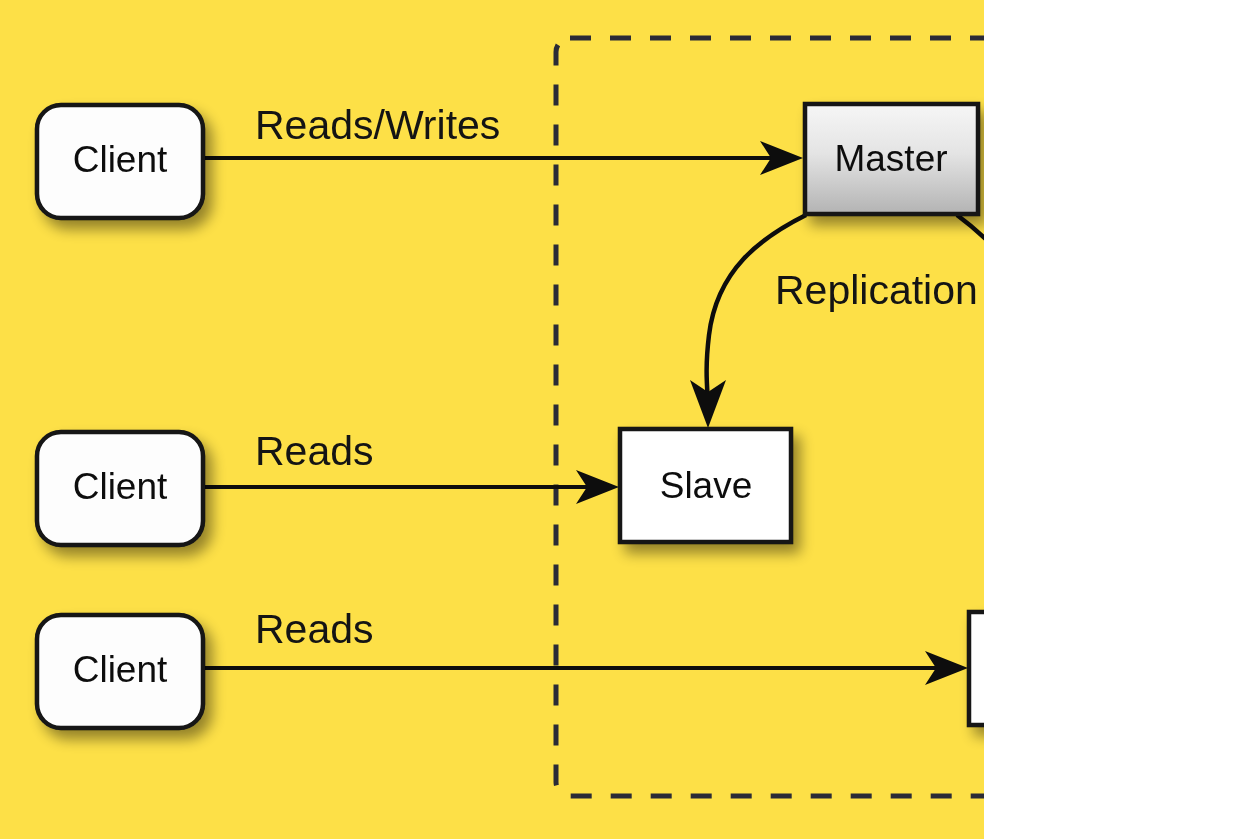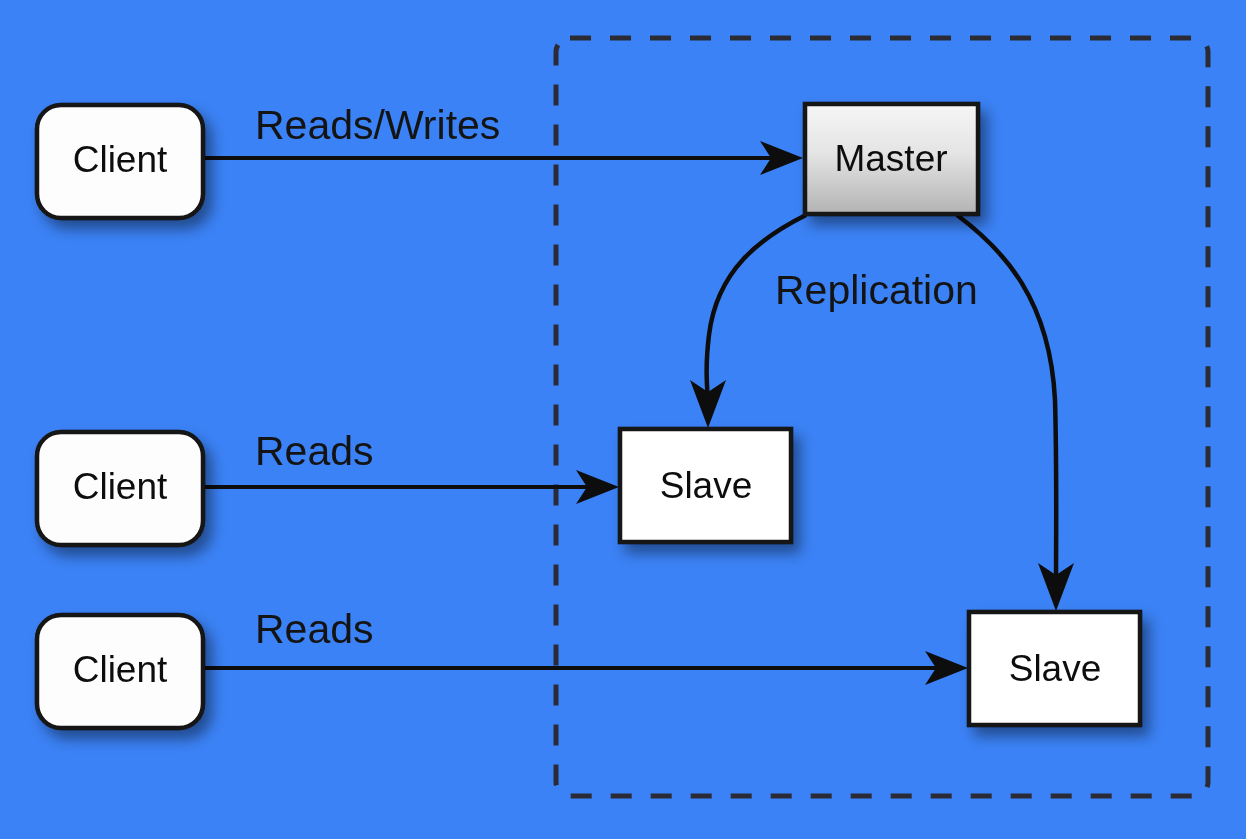--- a/index.html
+++ b/index.html
@@ -6,23 +6,23 @@
     margin: 0;
     padding: 0;
     background: #ffffff;
   }
   body {
     font-family: "Liberation Sans", sans-serif;
     -webkit-font-smoothing: antialiased;
   }
   #stage {
     position: relative;
-    width: 1246px;
+    width: 984px;
     height: 839px;
-    background: #3b82f6;
+    background: #fde047;
     overflow: hidden;
   }
   #diagram-svg {
     position: absolute;
     left: 0;
     top: 0;
     width: 1246px;
     height: 839px;
   }
   .node-label {

